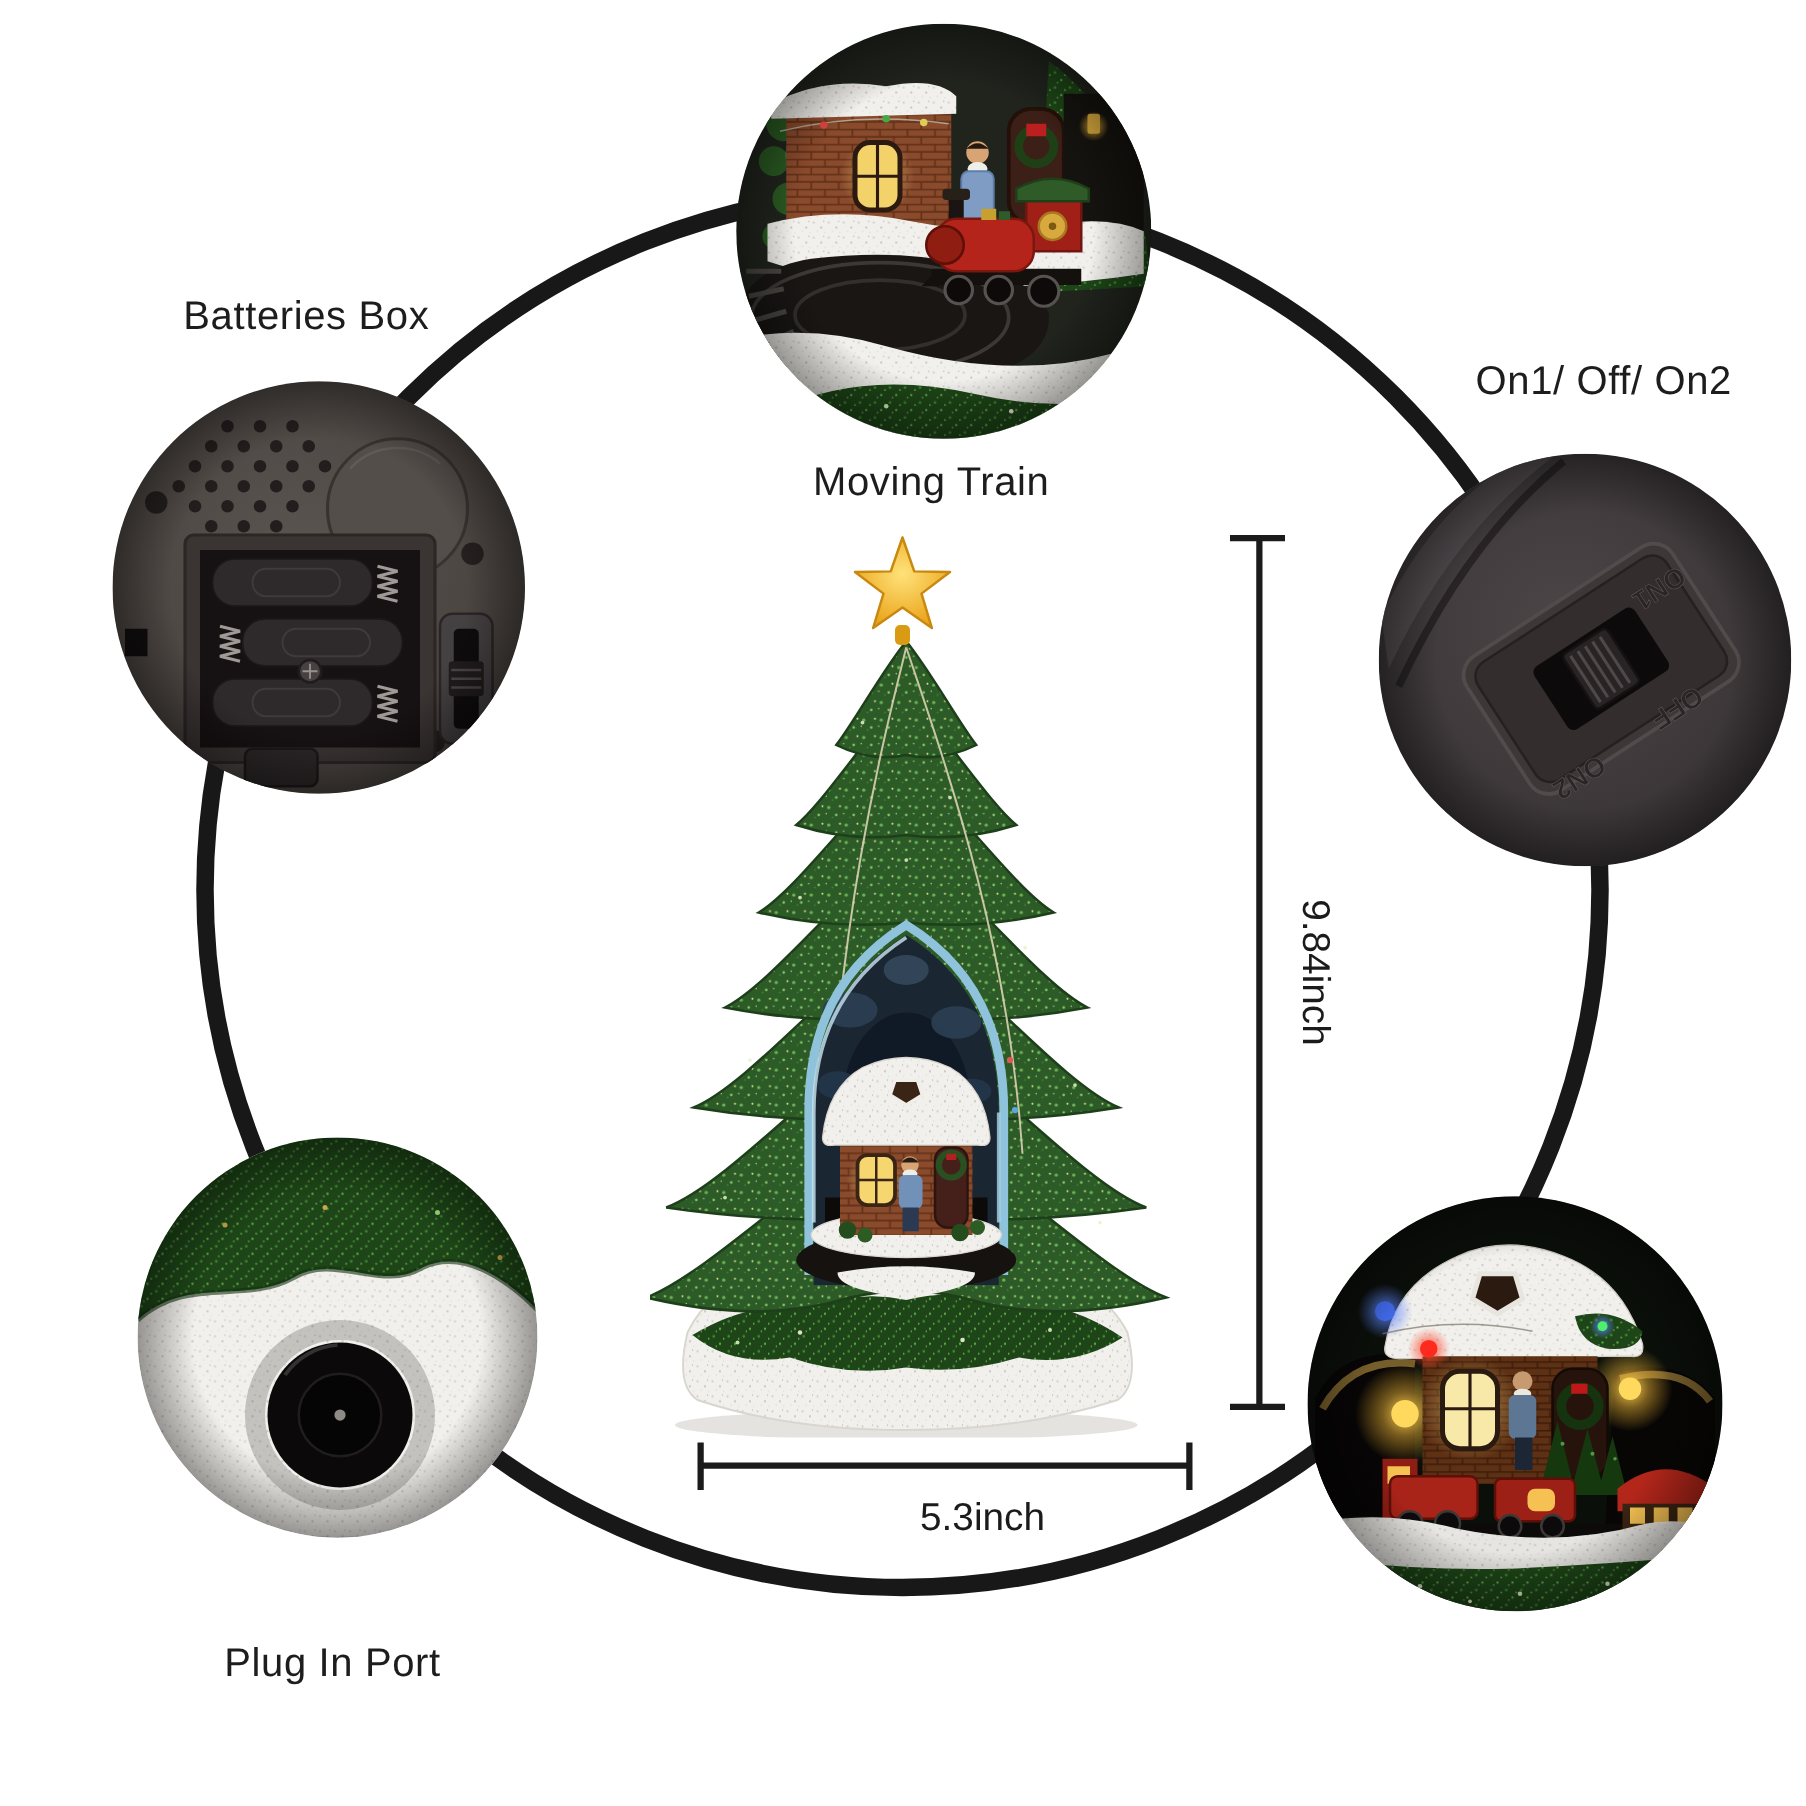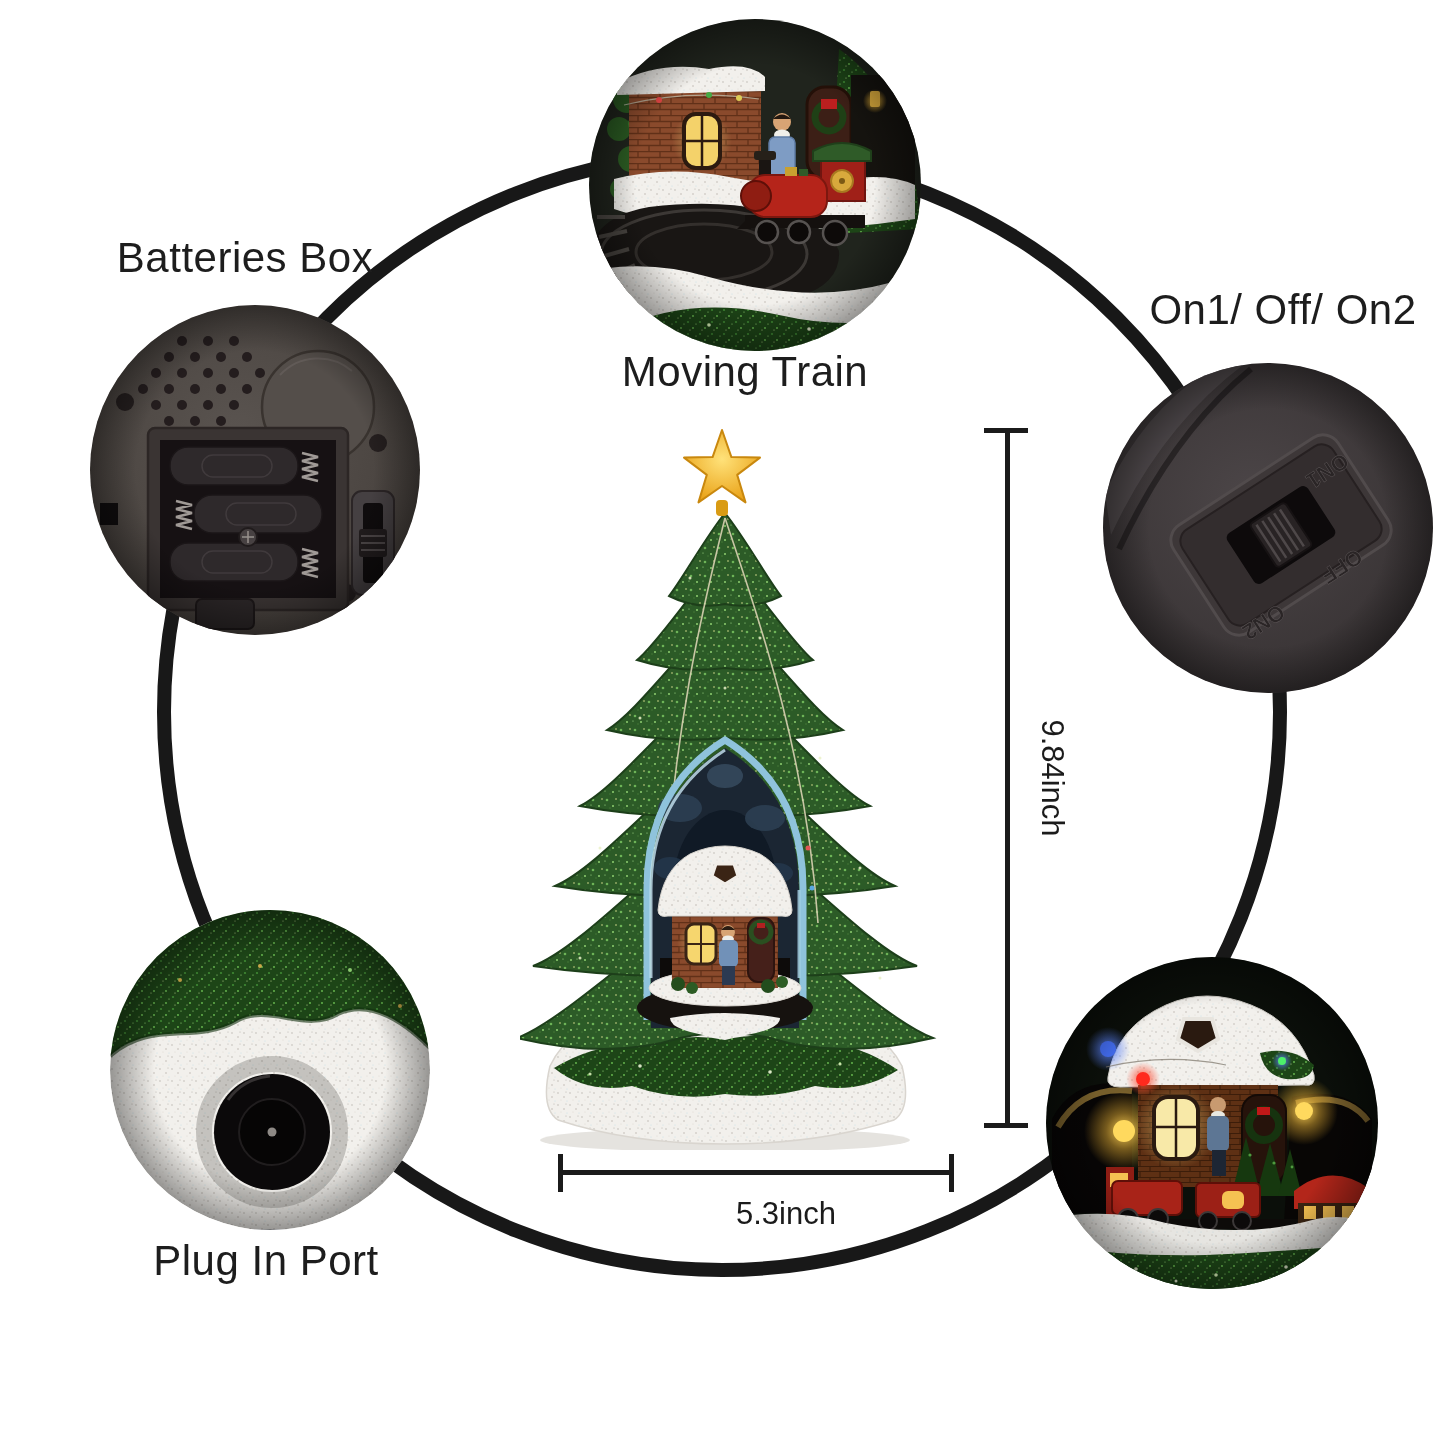--- a/index.html
+++ b/index.html
@@ -1,20 +1,20 @@
 <!DOCTYPE html>
 <html><head>
 <meta charset="utf-8">
 <style>
   html,body{margin:0;padding:0;background:#ffffff;}
   .canvas{position:relative;width:1445px;height:1445px;background:#ffffff;overflow:hidden;
           font-family:"Liberation Sans",sans-serif;}
   .abs{position:absolute;}
   .ring{left:157px;top:147px;width:1130px;height:1130px;border:14px solid #181818;border-radius:50%;box-sizing:border-box;}
-  .callout-label{font-size:42px;color:#1d1d1d;text-align:center;width:380px;letter-spacing:0.5px;}
+  .callout-label{font-size:32px;color:#1d1d1d;text-align:center;width:380px;letter-spacing:0.5px;}
   .dim-label{font-size:31px;color:#1b1b1b;text-align:center;width:200px;}
   .dim-line{background:#1b1b1b;}
   svg text{font-family:"Liberation Sans",sans-serif;}
 </style>
 </head>
 <body>
 
 <div class="canvas">
 
   <svg width="0" height="0" style="position:absolute" aria-hidden="true">
@@ -248,21 +248,21 @@
         <circle cx="246" cy="214" r="12" fill="#0d0a09" stroke="#565250" stroke-width="2.5"></circle>
       </g>
       <path d="M0,252 Q60,240 120,258 Q220,286 300,264 Q322,258 332,264 L332,332 L0,332 Z" fill="url(#glitter-white)"></path>
       <path d="M30,310 Q100,276 190,296 Q270,314 332,292 L332,332 L30,332 Z" fill="url(#glitter-deepgreen)"></path>
       <circle cx="120" cy="306" r="1.8" fill="#d8f0b8"></circle>
         <circle cx="220" cy="310" r="1.8" fill="#eef6d8"></circle>
         <circle cx="290" cy="304" r="1.6" fill="#d8f0b8"></circle>
       <circle cx="166" cy="166" r="166" fill="url(#vignette)"></circle>
     </g>
   </svg>
-  <div class="abs callout-label" style="left:555px;top:348px">Moving Train</div>
+  <div class="abs callout-label" style="left:555px;top:367px">Moving Train</div>
 
   <div class="abs callout-label" style="left:55px;top:234px">Batteries Box</div>
   <svg class="abs" style="left:90px;top:305px" width="330" height="330" viewBox="0 0 330 330">
     <clipPath id="clip-b">
         <circle cx="165" cy="165" r="165"></circle>
       </clipPath>
     <g clip-path="url(#clip-b)">
       <rect width="330" height="330" fill="url(#metal-gray)"></rect>
       <g fill="#241d1e">
         <circle cx="92" cy="36" r="5"></circle>
@@ -364,21 +364,21 @@
       <g>
         <circle cx="162" cy="222" r="68" fill="none" stroke="rgba(34,30,28,0.22)" stroke-width="16"></circle>
         <circle cx="162" cy="222" r="58" fill="#0b090a"></circle>
         <path d="M118,190 A56,56 0 0,1 160,166" fill="none" stroke="#3a3636" stroke-width="3" opacity="0.9"></path>
         <circle cx="162" cy="222" r="33" fill="#060505" stroke="#201d1e" stroke-width="2"></circle>
         <circle cx="162" cy="222" r="4.5" fill="#8e8a86"></circle>
       </g>
       <circle cx="160" cy="160" r="160" fill="url(#vignette)"></circle>
     </g>
   </svg>
-  <div class="abs callout-label" style="left:76px;top:1237px">Plug In Port</div>
+  <div class="abs callout-label" style="left:76px;top:1312px">Plug In Port</div>
 
   <svg class="abs" style="left:1046px;top:957px" width="332" height="332" viewBox="0 0 332 332">
     <clipPath id="clip-i">
         <circle cx="166" cy="166" r="166"></circle>
       </clipPath>
     <g clip-path="url(#clip-i)">
       <rect width="332" height="332" fill="#0b0f0a"></rect>
       <g>
         <path d="M6,162 Q28,118 86,128 L86,256 L6,256 Z" fill="#070505"></path>
         <path d="M12,170 Q36,128 86,134" fill="none" stroke="#8a6f33" stroke-width="6" opacity="0.85"></path>

